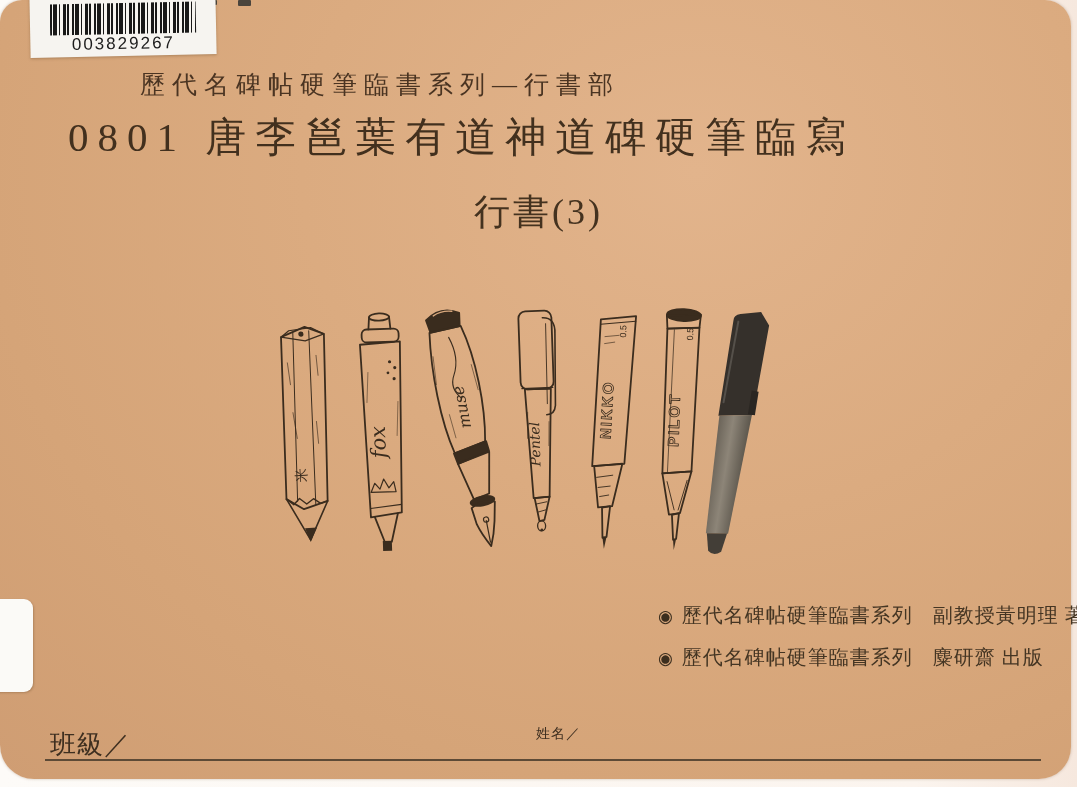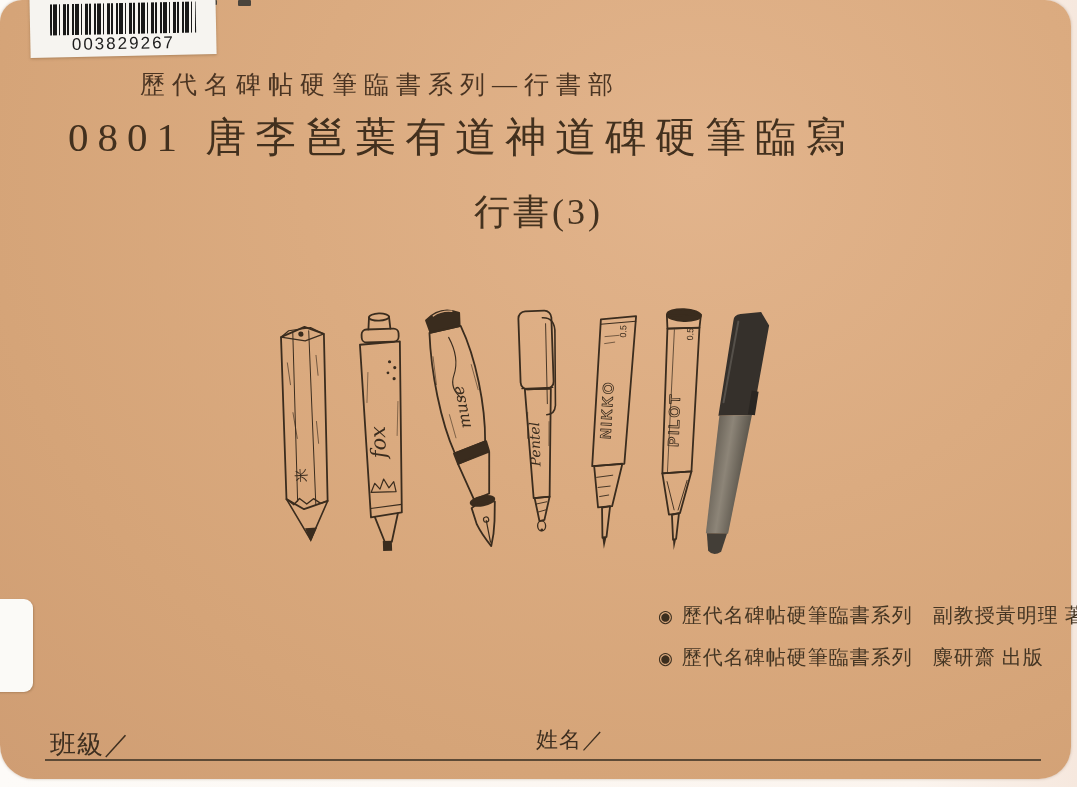--- a/index.html
+++ b/index.html
@@ -54,21 +54,21 @@
   .publisher{
     position:absolute;left:658px;top:602px;display:flex;flex-direction:column;gap:15px;
   }
   .pub-line{display:flex;align-items:baseline;white-space:nowrap;
     font-size:20px;color:#443523;letter-spacing:1px;}
   .pub-bullet{font-size:17px;margin-right:8px;color:#3c2e1e;}
   .pub-gap{display:inline-block;width:20px;}
   
   .form-rule{position:absolute;left:45px;top:759px;width:996px;height:2px;background:#5d4a36;}
   .label-class{position:absolute;left:18px;top:727px;font-size:26px;color:#3e2f20;letter-spacing:1px;margin-left:32px;}
-  .label-name{position:absolute;left:536px;top:725px;font-size:22px;color:#3e2f20;letter-spacing:1px;}
+  .label-name{position:absolute;left:536px;top:725px;font-size:14px;color:#3e2f20;letter-spacing:1px;}
   
   .side-sticker{
     position:absolute;left:-4px;top:599px;width:37px;height:93px;
     background:#fbfaf7;border-radius:0 9px 9px 0;
     box-shadow:1px 1px 2px rgba(100,70,40,.3);
   }
   svg text{user-select:none;}
 </style>
 </head>
 <body>

